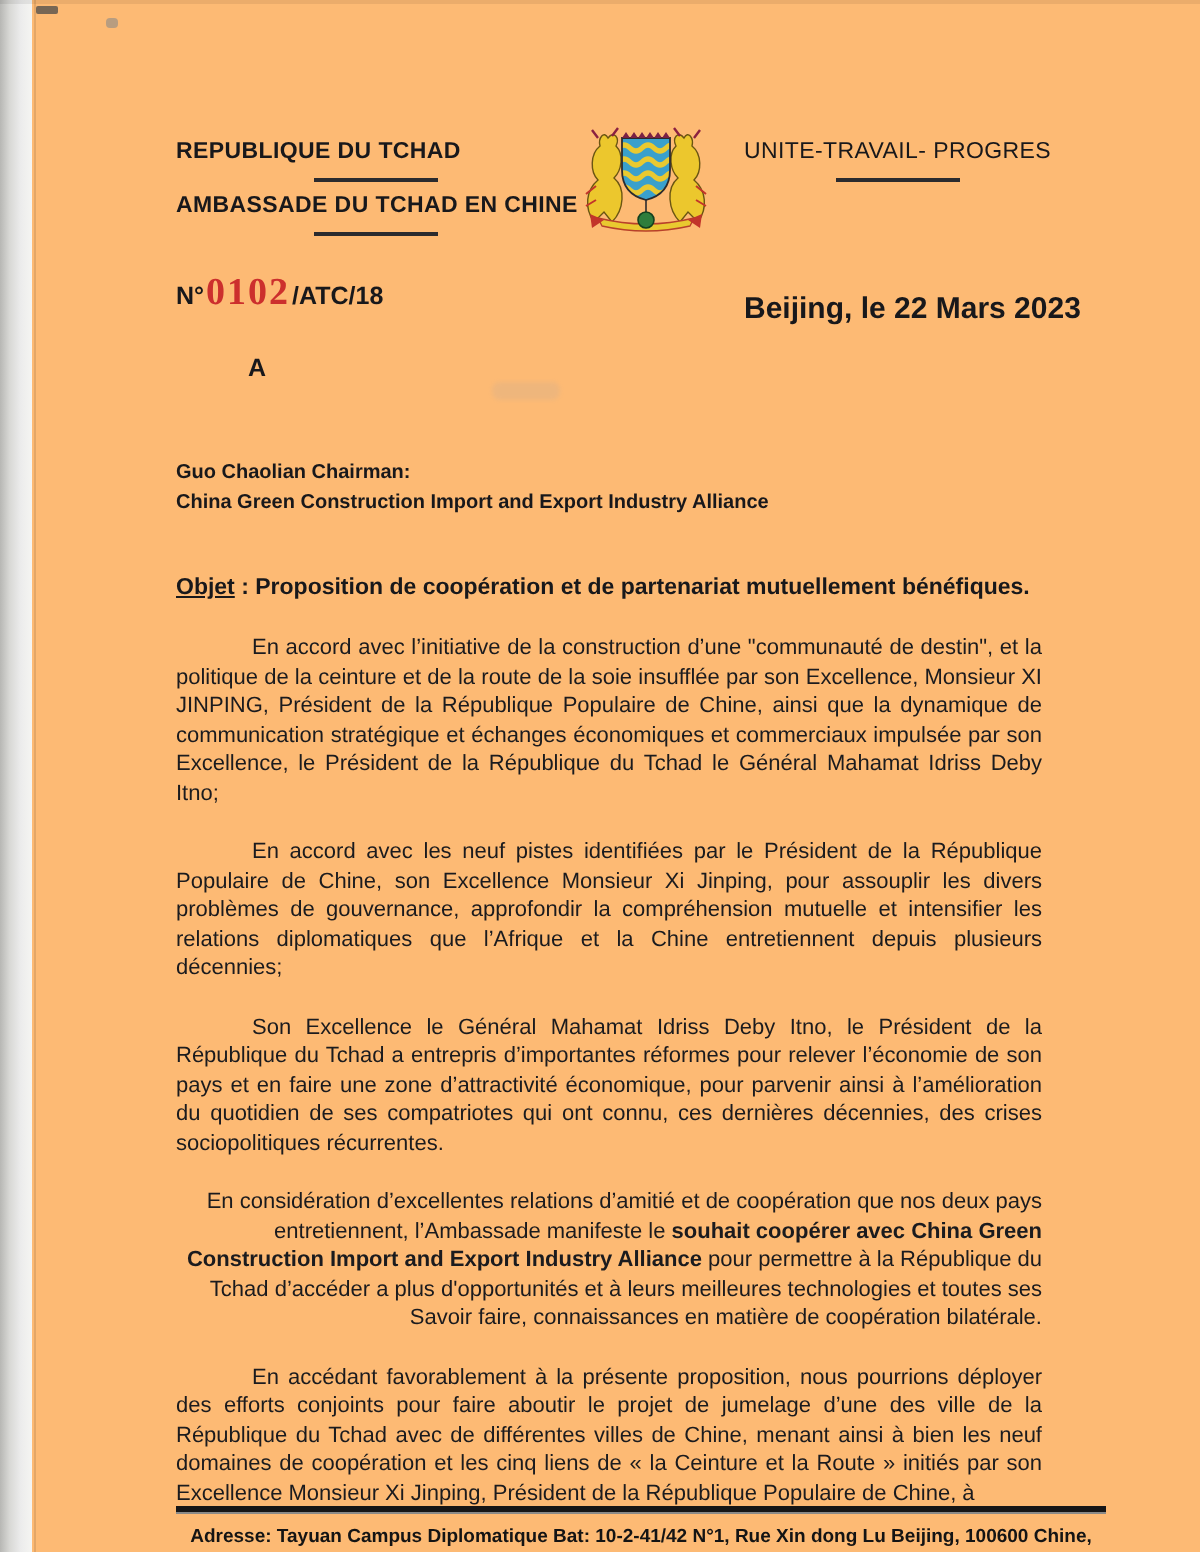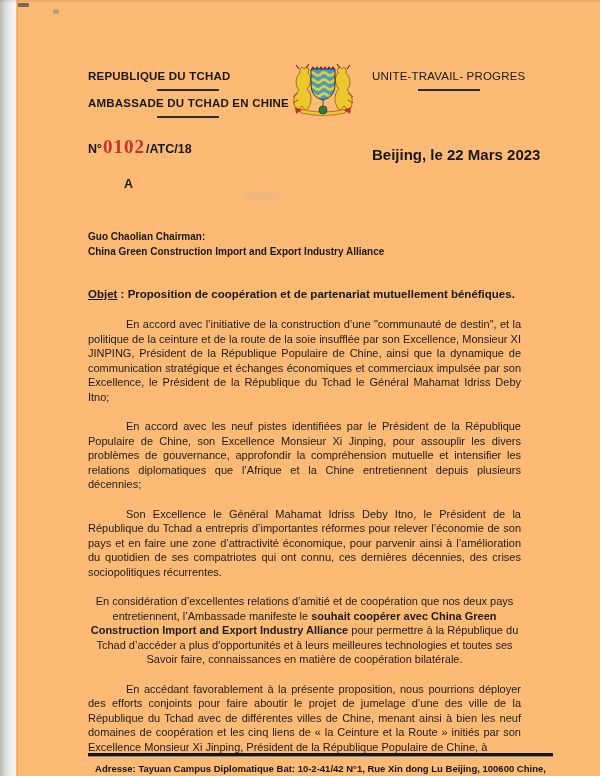--- a/index.html
+++ b/index.html
@@ -36,21 +36,21 @@
   .recipient{position:absolute;left:88px;top:202px;font-weight:bold;font-size:10px;line-height:14.5px;margin-top:28px;}
 
   
   .subject{position:absolute;left:88px;top:241px;width:450px;font-weight:bold;font-size:11.5px;line-height:15px;margin-top:46px;}
   .subject .label{text-decoration:underline;font-weight:600;}
 
   
   .body{position:absolute;left:88px;top:302px;width:433px;font-size:11px;line-height:14.5px;color:#1b1b1e;}
   .body p{margin:15px 0 13px 0;}
   .just{text-align:justify;text-indent:38px;}
-  .plain{text-align:center;text-indent:0;}
+  .plain{text-align:right;text-indent:0;}
   .body b{font-weight:bold;}
 
   
   .footer-rule{position:absolute;left:88px;top:753px;width:465px;height:3px;background:#161616;border-bottom:1px solid #8a8a88;}
   .footer-address{position:absolute;left:88px;top:763px;width:465px;text-align:center;font-weight:bold;font-size:9.5px;white-space:nowrap;color:#141414;}
 </style>
 </head>
 <body>
 
 <div class="page">

